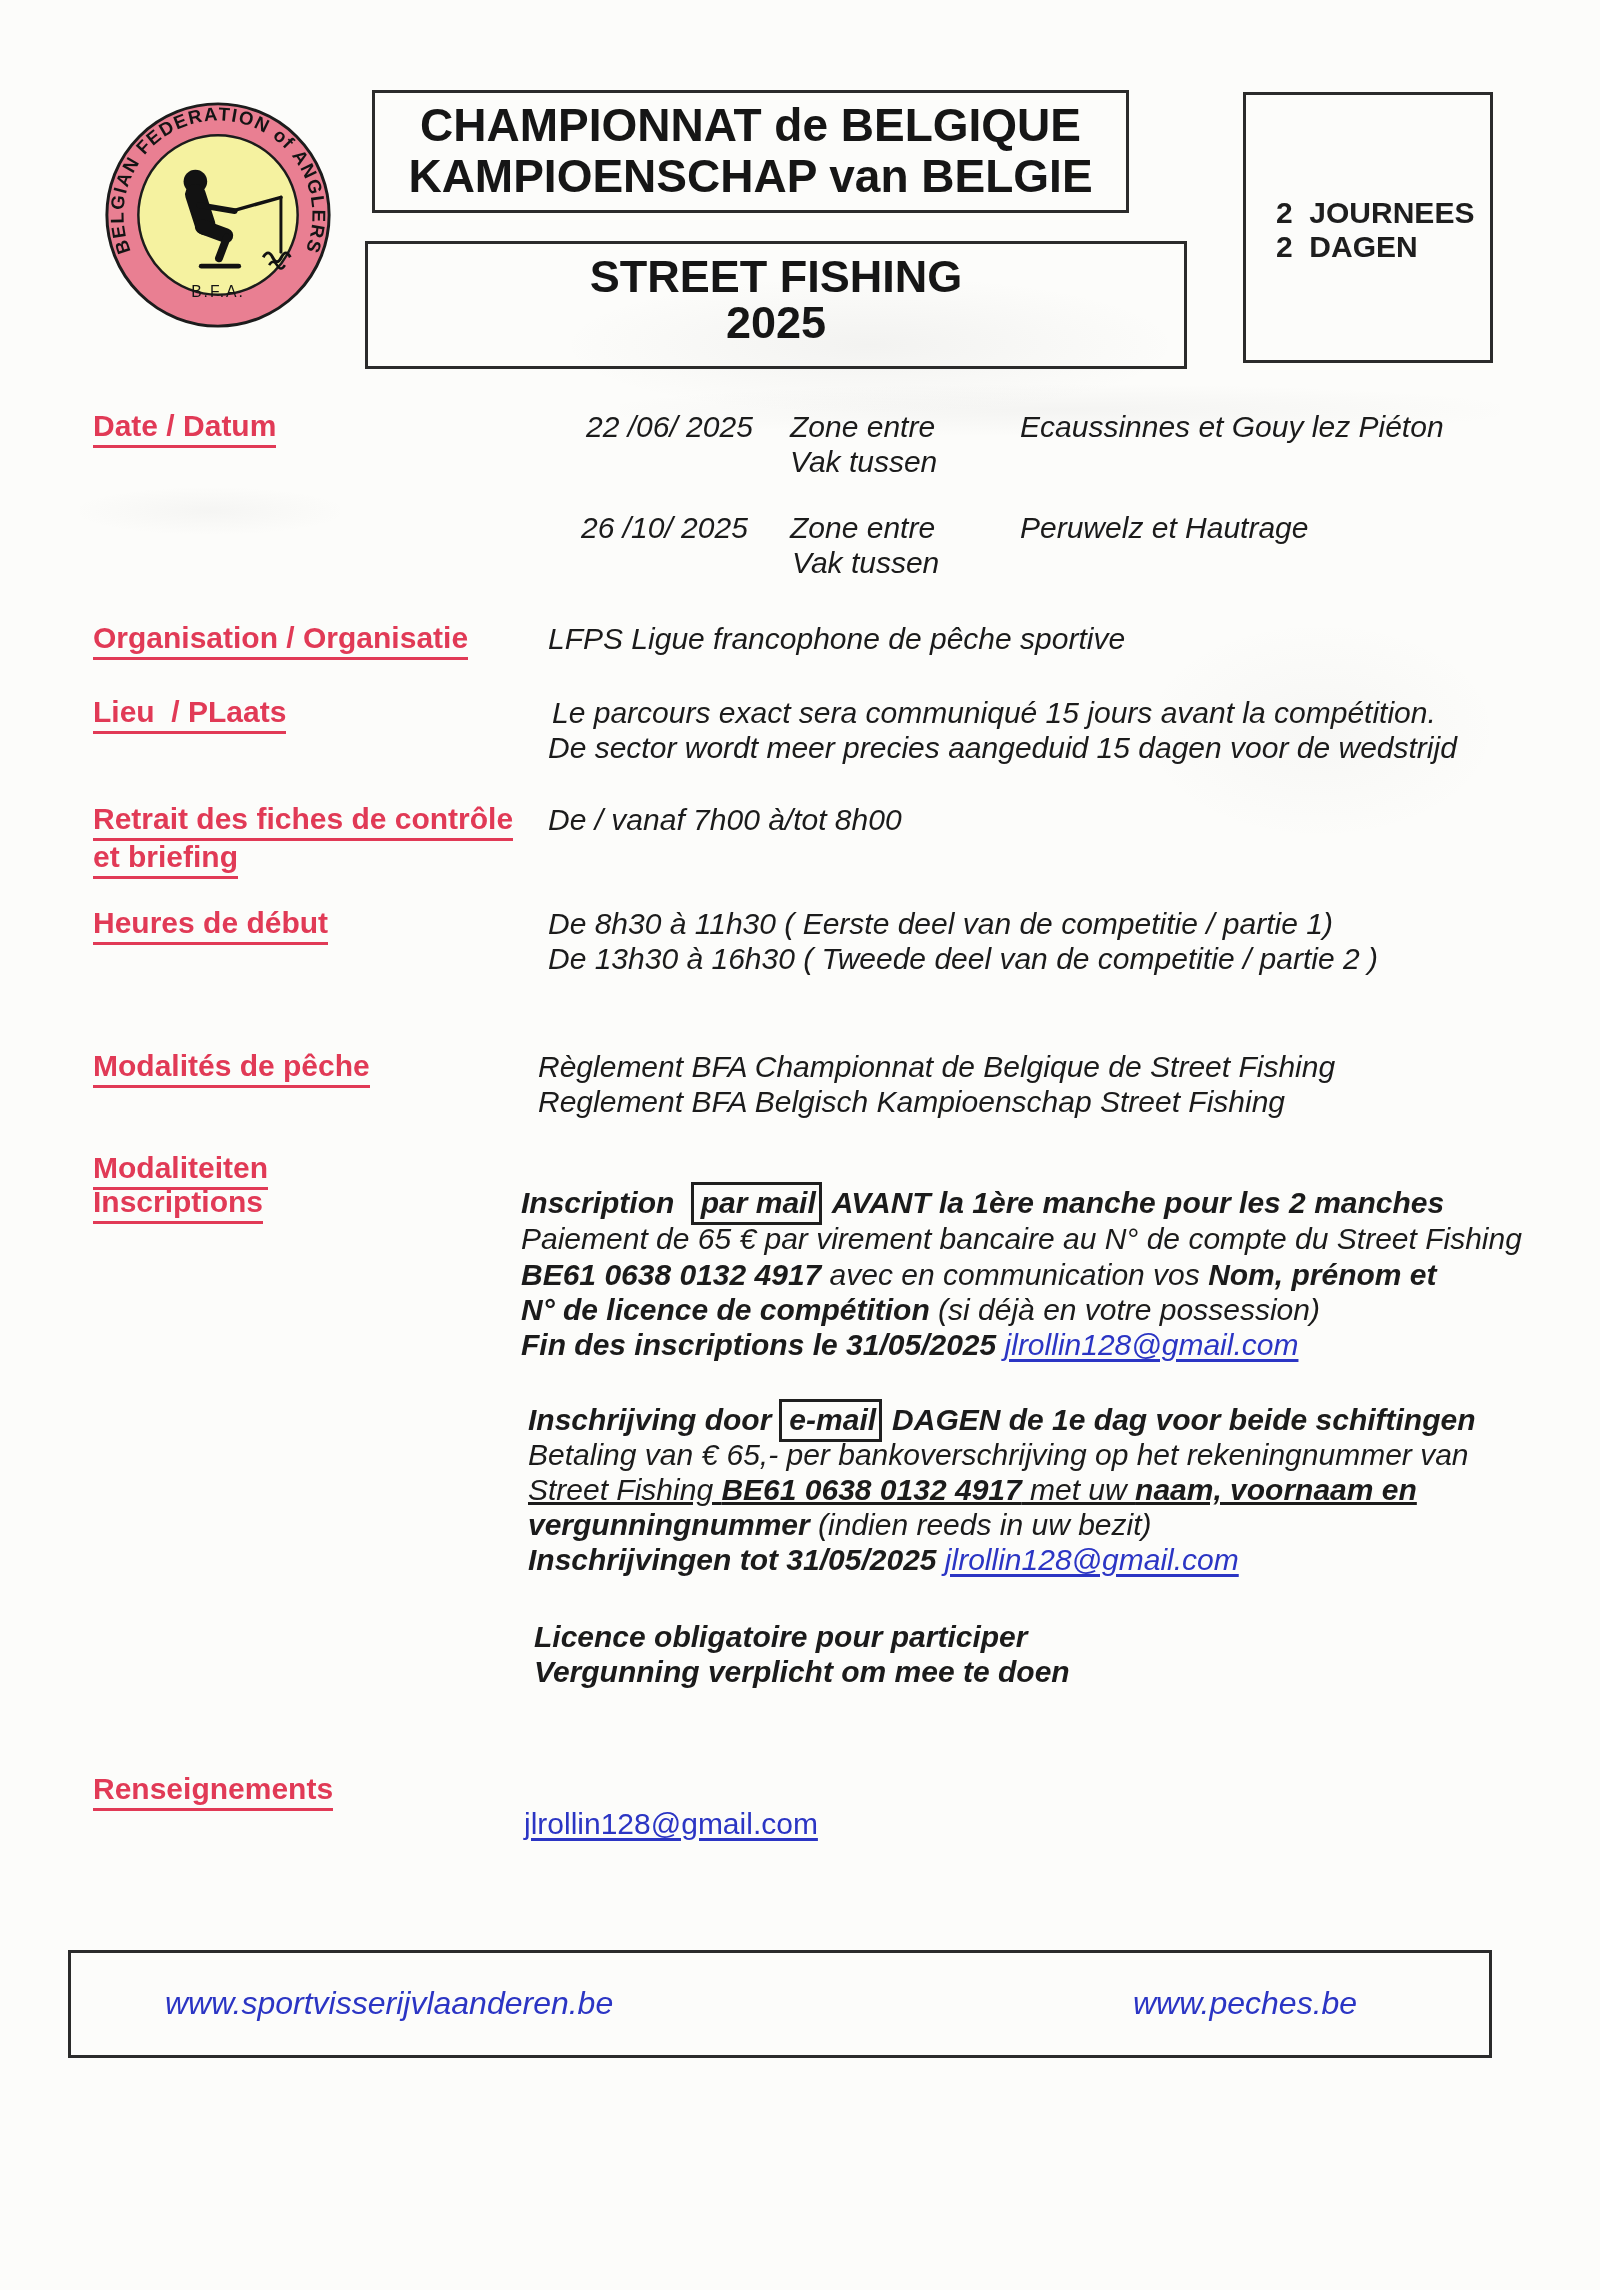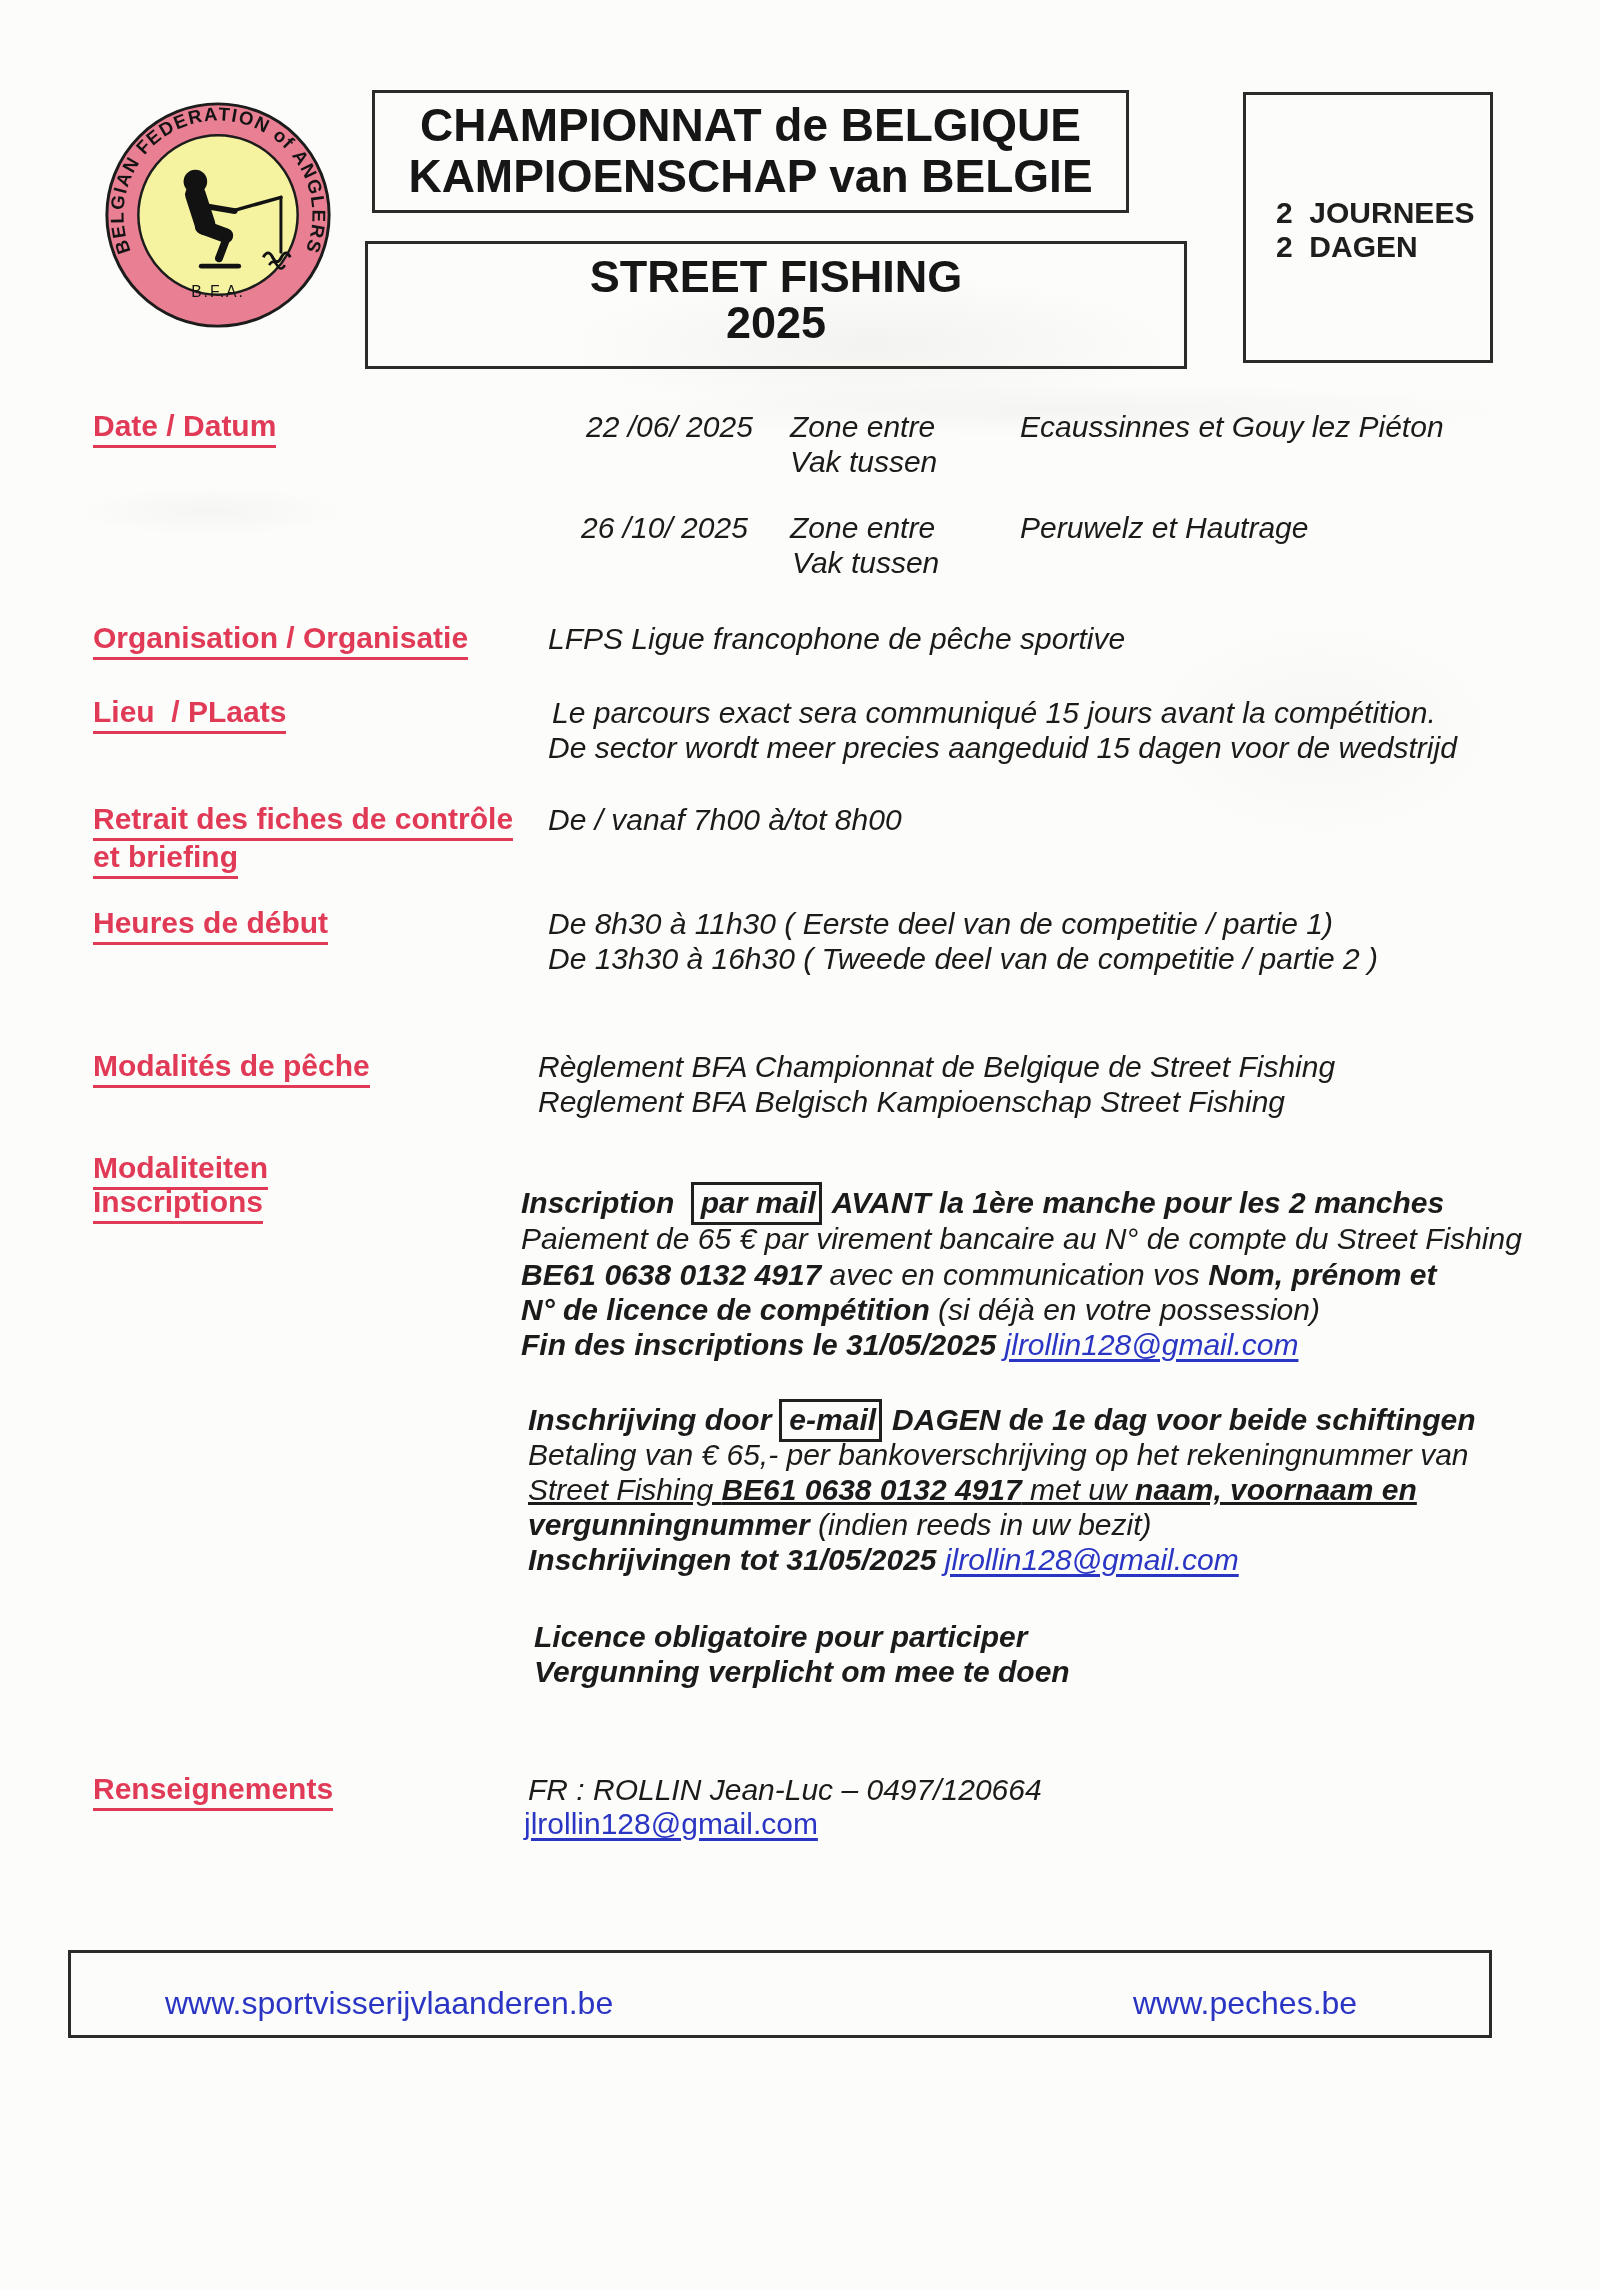--- a/index.html
+++ b/index.html
@@ -27,21 +27,21 @@
   .h .u{border-bottom:3px solid currentColor;padding-bottom:2px;display:inline-block;}
   .link{color:var(--blue);text-decoration:underline;text-underline-offset:4px;cursor:pointer;}
   .boxed{border:3px solid #1f1f1f;padding:1px 3px 3px 7px;margin:0 10px 0 8px;}
   .box{position:absolute;border:3px solid var(--border);box-sizing:border-box;background:transparent;}
   .title-box{left:372px;top:90px;width:757px;height:123px;text-align:center;padding-top:7px;}
   .title-line{font-size:46px;font-weight:bold;color:#161616;line-height:51px;letter-spacing:0px;white-space:pre;}
   .subtitle-box{left:365px;top:241px;width:822px;height:128px;text-align:center;padding-top:10px;}
   .subtitle-line{font-size:45px;font-weight:bold;color:#161616;line-height:46px;white-space:pre;}
   .days-box{left:1243px;top:92px;width:250px;height:271px;padding:101px 0 0 30px;}
   .days-line{font-size:30px;font-weight:bold;color:#1e1e1e;line-height:34px;white-space:pre;}
-  .footer-box{left:68px;top:1950px;width:1424px;height:88px;border-width:3px;}
+  .footer-box{left:68px;top:1950px;width:1424px;height:108px;border-width:3px;font-style:italic;}
   .footer-url{position:absolute;top:32px;font-size:32px;color:var(--blue);white-space:pre;}
   .logo{position:absolute;left:100px;top:95px;}
 </style>
 </head>
 <body>
 
 <div class="page">
 
   <div class="smudge" style="left:560px;top:275px;width:620px;height:140px;background:radial-gradient(ellipse at center, rgba(120,120,120,0.07), rgba(120,120,120,0) 70%);"></div>
   <div class="smudge" style="left:620px;top:385px;width:880px;height:50px;background:radial-gradient(ellipse at center, rgba(120,120,120,0.06), rgba(120,120,120,0) 75%);"></div>
@@ -129,21 +129,20 @@
   <div class="t b" style="left:528px;top:1402px;"><span>Inschrijving door</span><span class="boxed">e-mail</span><span>DAGEN de 1e dag voor beide schiftingen</span></div>
   <div class="t" style="left:528px;top:1437px;">Betaling van € 65,- per bankoverschrijving op het rekeningnummer van</div>
   <div class="t" style="left:528px;top:1472px;text-decoration:underline;"><span>Street Fishing </span><span class="b">BE61 0638 0132 4917</span><span> met uw </span><span class="b">naam, voornaam en</span></div>
   <div class="t" style="left:528px;top:1507px;"><span class="b">vergunningnummer </span><span>(indien reeds in uw bezit)</span></div>
   <div class="t" style="left:528px;top:1542px;"><span class="b">Inschrijvingen tot 31/05/2025 </span><a class="link">jlrollin128@gmail.com</a></div>
 
   <div class="t b" style="left:534px;top:1619px;">Licence obligatoire pour participer</div>
   <div class="t b" style="left:534px;top:1654px;">Vergunning verplicht om mee te doen</div>
 
   <div class="h" style="left:93px;top:1772px;"><span class="u">Renseignements</span></div>
-  <div class="t" style="left:528px;top:1772px;">FR : ROLLIN Jean-Luc – 0497/120664</div>
   <a class="t link" style="left:524px;top:1806px;font-style:normal;">jlrollin128@gmail.com</a>
 
   <div class="box footer-box">
     <a class="footer-url" style="left:94px;">www.sportvisserijvlaanderen.be</a>
     <a class="footer-url" style="left:1062px;">www.peches.be</a>
   </div>
 
 </div>
 
 </body></html>

